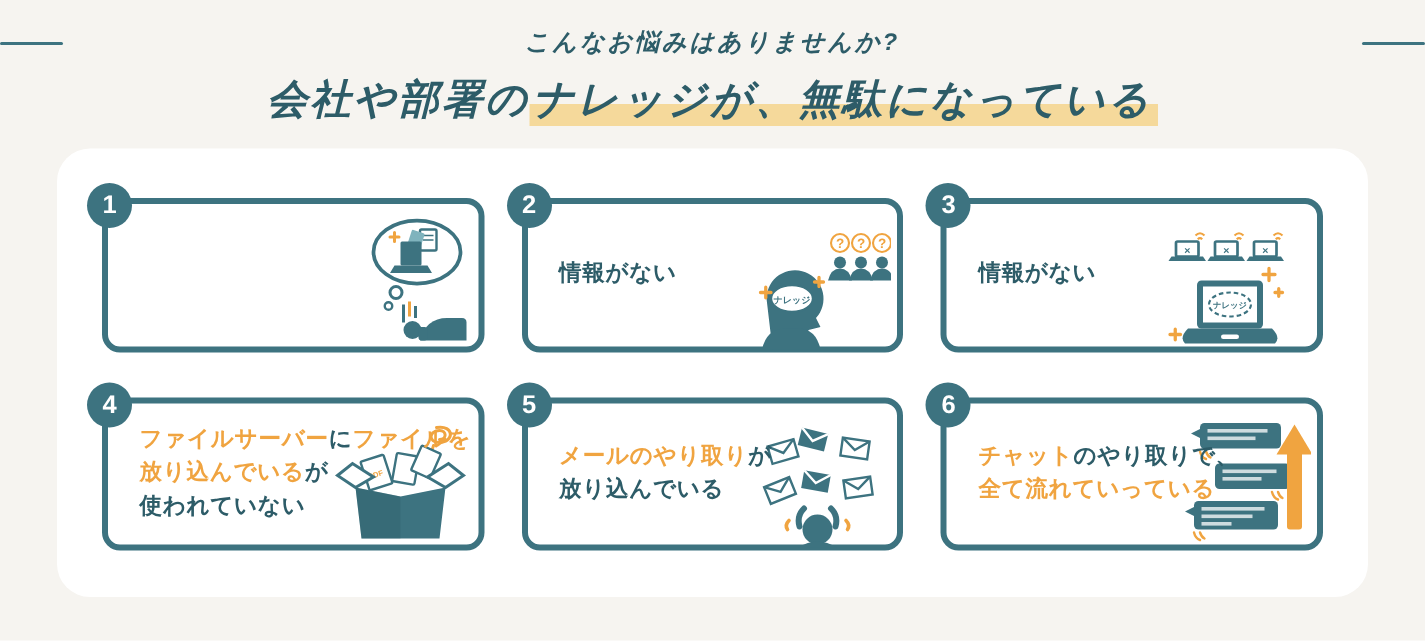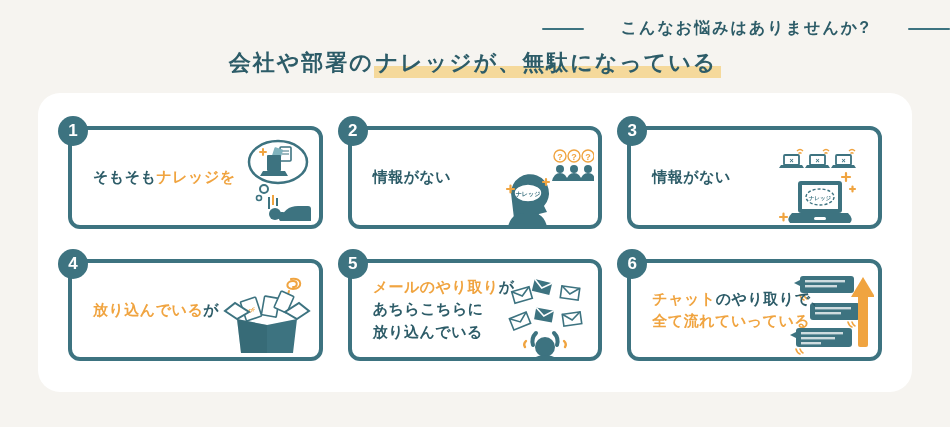--- a/index.html
+++ b/index.html
@@ -13,27 +13,27 @@
   *{margin:0;padding:0;box-sizing:border-box;}
   html,body{width:950px;height:427px;}
   body{
     background:var(--page-bg);
     font-family:"Liberation Sans","DejaVu Sans",sans-serif;
     overflow:hidden;
   }
   
   .tagline-row{
     padding-top:18px;
-    display:flex;align-items:center;justify-content:flex-end;gap:37px;
+    display:flex;align-items:center;justify-content:space-between;gap:37px;font-style:italic;
   }
   .tagline-row .rule{width:42px;height:2px;background:var(--teal);border-radius:2px;}
   .tagline{color:var(--teal-dark);font-weight:bold;font-size:16px;letter-spacing:2px;}
   .title{
     margin-top:9px;text-align:center;
-    font-size:22px;font-weight:bold;color:var(--teal-dark);letter-spacing:2px;
+    font-size:27px;font-weight:bold;color:var(--teal-dark);letter-spacing:2px;font-style:italic;
   }
   .title .hl{
     background:linear-gradient(to bottom, transparent 56%, var(--hl) 56%);
     padding:0 4px 3px 2px;
   }
   
   .panel{
     width:874px;height:299px;margin:15px auto 0;
     background:var(--panel-bg);border-radius:22px;
     padding:33px 30px 31px;
@@ -76,21 +76,20 @@
   </div>
 
   <h1 class="title"><span>会社や部署の</span><span class="hl">ナレッジが、無駄になっている</span></h1>
 
   <div class="panel">
     <div class="grid">
 
       <div class="card">
         <div class="badge">1</div>
         <div class="card-text">
-          <div><span data-color="base">そもそも</span><span data-color="accent">ナレッジを</span></div>
         </div>
         <svg class="illus" width="92" height="92" viewBox="0 0 92 92">
           <ellipse cx="55" cy="27" rx="29" ry="21" fill="#fff" stroke="#3d7380" stroke-width="2.5"></ellipse>
           <circle cx="41" cy="54" r="4" fill="#fff" stroke="#3d7380" stroke-width="2"></circle>
           <circle cx="36" cy="63" r="2.5" fill="#fff" stroke="#3d7380" stroke-width="1.6"></circle>
           <rect x="57" y="12" width="11" height="14" rx="1" fill="#fff" stroke="#3d7380" stroke-width="1.6"></rect>
           <line x1="59" y1="16" x2="66" y2="16" stroke="#3d7380" stroke-width="1"></line>
           <line x1="59" y1="19" x2="66" y2="19" stroke="#3d7380" stroke-width="1"></line>
           <rect x="50" y="13" width="9" height="11" rx="1" fill="#7fb3bd" transform="rotate(18 54 18)"></rect>
           <rect x="44" y="20" width="14" height="16" rx="1" fill="#3d7380"></rect>
@@ -159,21 +158,23 @@
           <text x="50" y="62.5" font-size="5.5" fill="#3d7380" text-anchor="middle">ナレッジ</text>
           <path d="M22 76 h56 q6 6 2 10 h-60 q-4 -4 2 -10 z" fill="#3d7380"></path>
           <rect x="44" y="80" width="12" height="3" rx="1.5" fill="#fff"></rect>
           <path d="M72 40 h8 M76 36 v8 M10 80 h7 M13.5 76.5 v7 M80 52 h5 M82.5 49.5 v5" stroke="#f0a440" stroke-width="2.2" stroke-linecap="round"></path>
         </svg>
       </div>
 
       <div class="card">
         <div class="badge">4</div>
         <div class="card-text">
+          <div><span data-color="accent">ファイルサーバー</span><span data-color="base">に</span><span data-color="accent">ファイルを</span></div>
           <div><span data-color="accent">放り込んでいる</span><span data-color="base">が</span></div>
+          <div><span data-color="base">使われていない</span></div>
         </div>
         <svg class="illus" width="96" height="88" viewBox="0 0 96 88">
           <path d="M72 8 c12 -2 12 10 2 10 c-8 0 -7 -8 0 -8 c5 0 5 6 0 6" stroke="#f0a440" stroke-width="2" fill="none" stroke-linecap="round"></path>
           <path d="M70 20 q-2 8 -6 12" stroke="#f0a440" stroke-width="2" fill="none" stroke-linecap="round"></path>
           <g>
             <rect x="24" y="28" width="16" height="20" rx="1" fill="#fff" stroke="#3d7380" stroke-width="1.6" transform="rotate(-18 32 38)"></rect>
             <text x="31" y="41" font-size="5" fill="#f0a440" text-anchor="middle" transform="rotate(-18 32 38)">PDF</text>
             <rect x="44" y="26" width="15" height="19" rx="1" fill="#fff" stroke="#3d7380" stroke-width="1.6" transform="rotate(10 51 35)"></rect>
             <rect x="58" y="22" width="14" height="18" rx="1" fill="#fff" stroke="#3d7380" stroke-width="1.6" transform="rotate(24 65 31)"></rect>
           </g>
@@ -181,21 +182,20 @@
           <path d="M18 48 l-12 -8 l10 -8 l14 9 z" fill="#fff" stroke="#3d7380" stroke-width="2"></path>
           <path d="M78 48 l12 -8 l-10 -8 l-14 9 z" fill="#fff" stroke="#3d7380" stroke-width="2"></path>
           <path d="M18 48 l30 6 v28 h-26 z" fill="#2d5c68" opacity="0.35"></path>
         </svg>
       </div>
 
       <div class="card">
         <div class="badge">5</div>
         <div class="card-text">
           <div><span data-color="accent">メールのやり取り</span><span data-color="base">が</span></div>
-          <div><span data-color="base">あちらこちらに</span></div>
           <div><span data-color="base">放り込んでいる</span></div>
         </div>
         <svg class="illus" width="98" height="90" viewBox="0 0 98 90">
           <g stroke-width="1.6">
             <g transform="rotate(-16 26 26)">
                 <rect x="17" y="20" width="18" height="12" fill="#fff" stroke="#3d7380"></rect>
                 <path d="M17 20 l9 7 l9 -7" fill="none" stroke="#3d7380"></path>
               </g>
             <g transform="rotate(14 46 18)">
                 <rect x="37" y="12" width="18" height="12" fill="#3d7380"></rect>

